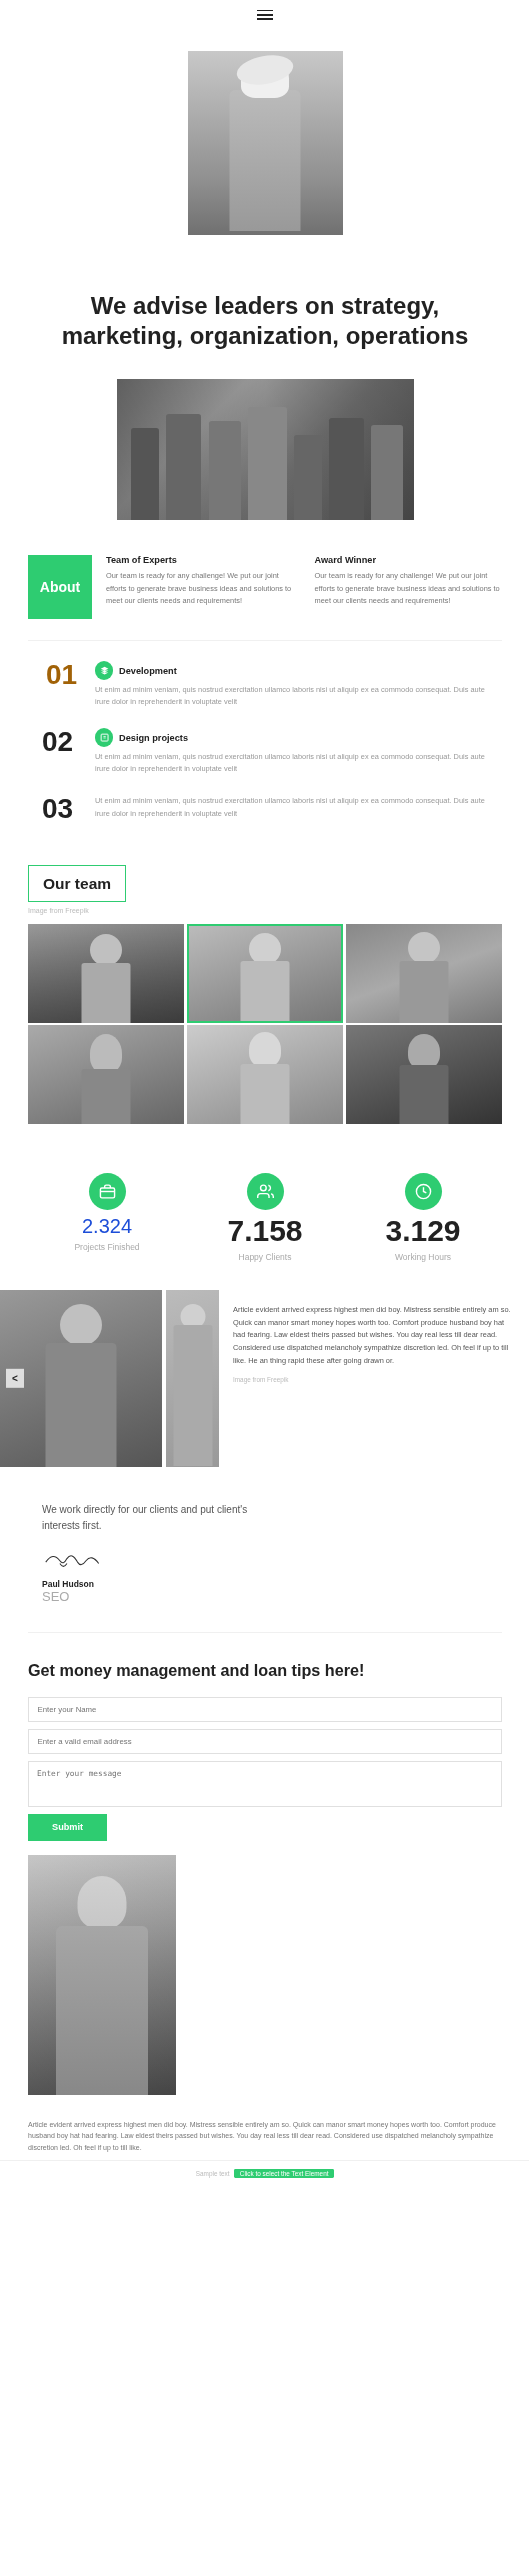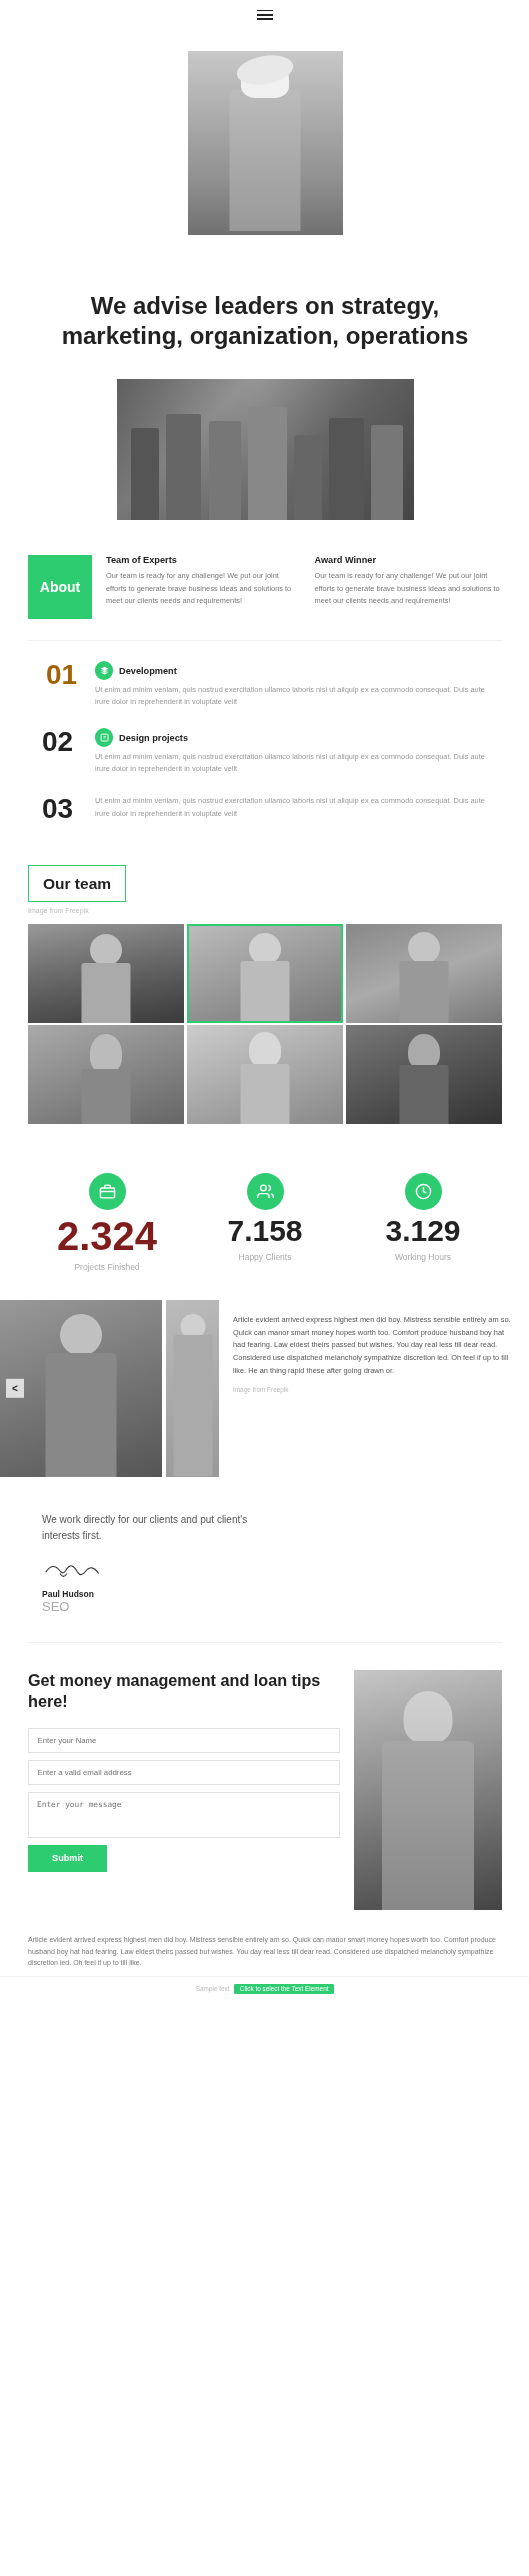--- a/index.html
+++ b/index.html
@@ -144,21 +144,21 @@
 <section style="display:flex;flex-direction:row;justify-content:center;padding:28px 28px;background:#fff;gap:0;">
   <div style="flex:1;display:flex;flex-direction:column;align-items:center;gap:5.7px;">
     <div style="width:37px;height:37px;background:#2ecc71;border-radius:50%;display:flex;align-items:center;justify-content:center;">
       <svg width="17" height="17" viewBox="0 0 24 24" fill="none" stroke="white" stroke-width="2">
         <rect x="2" y="7" width="20" height="14" rx="2"></rect>
         <path d="M16 7V5a2 2 0 0 0-2-2h-4a2 2 0 0 0-2 2v2"></path>
         <line x1="12" y1="12" x2="12" y2="12"></line>
         <path d="M2 12h20"></path>
       </svg>
     </div>
-    <div style="font-size:40px;font-weight:700;color:#7f1d1d;line-height:1;">2.324</div>
+    <div style="font-size:20px;font-weight:400;color:#1d4ed8;line-height:1;">2.324</div>
     <div style="font-size:8.5px;color:#aaa;font-weight:500;">Projects Finished</div>
   </div>
   <div style="flex:1;display:flex;flex-direction:column;align-items:center;gap:5.7px;">
     <div style="width:37px;height:37px;background:#2ecc71;border-radius:50%;display:flex;align-items:center;justify-content:center;">
       <svg width="17" height="17" viewBox="0 0 24 24" fill="none" stroke="white" stroke-width="2">
         <path d="M17 21v-2a4 4 0 0 0-4-4H5a4 4 0 0 0-4 4v2"></path>
         <circle cx="9" cy="7" r="4"></circle>
         <path d="M23 21v-2a4 4 0 0 0-3-3.87"></path>
         <path d="M16 3.13a4 4 0 0 1 0 7.75"></path>
       </svg>
@@ -202,21 +202,21 @@
   <svg width="64" height="24" viewBox="0 0 90 34" style="display:block;margin-bottom:7px;">
     <path d="M5 20 Q15 5 25 18 Q30 25 35 15 Q42 5 50 20 Q55 28 62 18 Q70 8 80 22" stroke="#333" stroke-width="1.5" fill="none"></path>
     <path d="M25 22 Q30 30 35 22" stroke="#333" stroke-width="1.5" fill="none"></path>
   </svg>
   <div style="font-size:8.5px;font-weight:700;color:#222;">Paul Hudson</div>
   <div style="font-size:13px;color:#aaa;">SEO</div>
 </section>
 
 <div style="height:0.7px;background:#f0f0f0;margin:14px 28px;"></div>
 
-<section style="padding:14px 28px 14px;background:#fff;display:flex;flex-direction:row;gap:14px;">
+<section style="padding:14px 28px 14px;background:#fff;display:flex;flex-direction:column;gap:14px;">
   <div style="flex:1;">
     <h2 style="font-size:16.2px;font-weight:900;color:#222;margin-bottom:15.5px;line-height:1.3;">Get money management and loan tips here!</h2>
     <input type="text" style="width: 100%; border: 0.7px solid rgb(224, 224, 224); padding: 7px 8.5px; margin-bottom: 7px; font-size: 7.8px; color: rgb(170, 170, 170); outline: none; display: block;" placeholder="Enter your Name">
     <input type="email" style="width: 100%; border: 0.7px solid rgb(224, 224, 224); padding: 7px 8.5px; margin-bottom: 7px; font-size: 7.8px; color: rgb(170, 170, 170); outline: none; display: block;" placeholder="Enter a valid email address">
     <textarea style="width: 100%; border: 0.7px solid rgb(224, 224, 224); padding: 7px 8px; margin-bottom: 7px; font-size: 7.8px; color: rgb(170, 170, 170); outline: none; resize: none; height: 46px; display: block;" placeholder="Enter your message"></textarea>
     <button style="background:#2ecc71;color:#fff;border:none;padding:8.5px 24px;font-size:9.2px;font-weight:700;cursor:pointer;display:block;">Submit</button>
   </div>
   <div style="width:148px;flex-shrink:0;">
     <div style="width:148px;height:240px;background:linear-gradient(160deg,#c0c0c0 0%,#999 40%,#777 70%,#555 100%);position:relative;overflow:hidden;">
       <div style="position:absolute;top:21px;left:50%;transform:translateX(-50%);width:49px;height:53px;background:#d0d0d0;border-radius:50% 50% 40% 40%;"></div>

